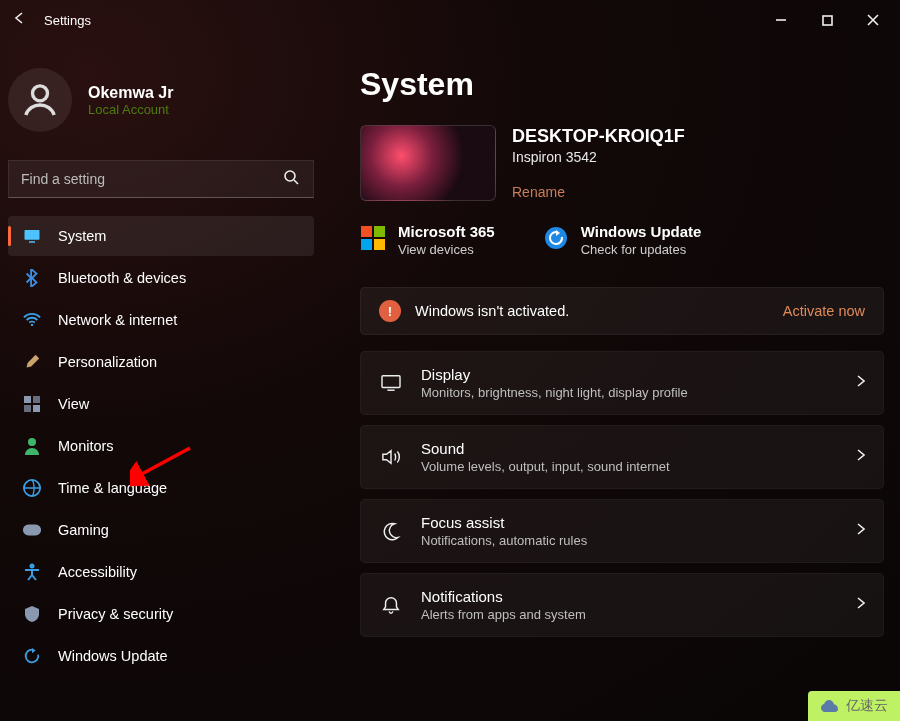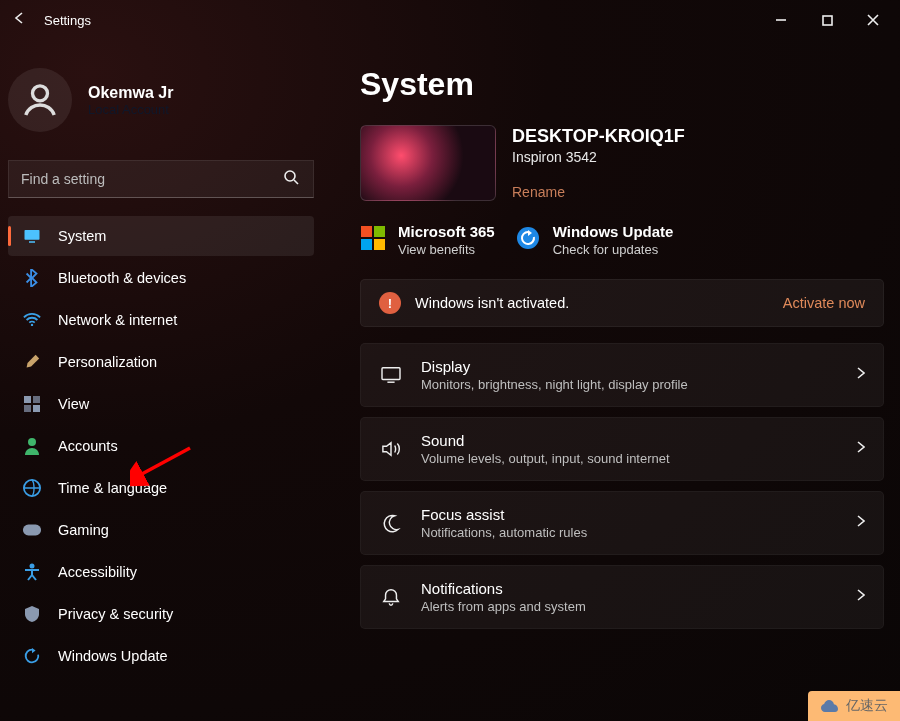--- a/index.html
+++ b/index.html
@@ -22,21 +22,21 @@
   .main { flex:1; padding:0 16px 0 40px; overflow:hidden; }
   
   .user { display:flex; align-items:center; gap:16px; padding:28px 8px 24px 0; }
   .avatar {
     width:64px; height:64px; border-radius:50%;
     background: rgba(255,255,255,0.08);
     display:flex; align-items:center; justify-content:center;
   }
   .avatar svg { width:40px; height:40px; stroke:#ddd; fill:none; stroke-width:2; }
   .user .name { font-size:16px; font-weight:600; }
-  .user .sub { font-size:13px; color:#0f172a; }
+  .user .sub { font-size:13px; color:#4d7c0f; }
   
   .search {
     position:relative; margin:4px 0 18px 0;
     background: rgba(255,255,255,0.06);
     border:1px solid rgba(255,255,255,0.08);
     border-bottom:1px solid rgba(255,255,255,0.25);
     border-radius:0; height:38px;
     display:flex; align-items:center;
   }
   .search input {
@@ -66,21 +66,21 @@
   .thumb {
     width:136px; height:76px; border-radius:6px; border:1px solid rgba(255,255,255,0.15);
     background: radial-gradient(circle at 30% 40%, #ff4d6d 0%, #7a1f3d 30%, #1a0a12 60%),
                 radial-gradient(circle at 70% 60%, #ff8a3d 0%, transparent 35%),
                 radial-gradient(circle at 55% 55%, #6a2bd9 0%, transparent 40%);
   }
   .device .devname { font-size:18px; font-weight:600; }
   .device .model { font-size:14px; color:#e8e8e8; margin-top:2px; }
   .device .rename { font-size:14px; color:#c87e5a; margin-top:19px; display:inline-block; }
   
-  .quick { display:flex; gap:20px; margin-bottom:22px; flex-wrap:wrap; }
+  .quick { display:flex; gap:48px; margin-bottom:30px; flex-wrap:wrap; }
   .tile { display:flex; gap:12px; align-items:flex-start; }
   .tile .ticon { width:26px; height:26px; display:flex; align-items:center; justify-content:center; margin-top:2px; }
   .tile .tlabel { font-size:15px; font-weight:600; }
   .tile .tsub { font-size:13px; color:#cfcfcf; margin-top:2px; }
   .tile .tsub.dot::before { content:"\2022  "; color:#ff6a3c; }
   
   .banner {
     background: rgba(255,255,255,0.055);
     border:1px solid rgba(255,255,255,0.05);
     border-radius:5px; padding:12px 18px;
@@ -107,21 +107,21 @@
   
   .mslogo { display:grid; grid-template-columns:11px 11px; grid-template-rows:11px 11px; gap:2px; }
   .mslogo span:nth-child(1){background:#f25022;}
   .mslogo span:nth-child(2){background:#7fba00;}
   .mslogo span:nth-child(3){background:#00a4ef;}
   .mslogo span:nth-child(4){background:#ffb900;}
   
   .arrow-anno { position:absolute; left:130px; top:440px; pointer-events:none; }
   
   .watermark {
-    position:absolute; right:0; bottom:0; background:#fdba74; color:#666;
+    position:absolute; right:0; bottom:0; background:#bef264; color:#666;
     padding:6px 12px; font-size:14px; border-top-left-radius:4px;
     display:flex; align-items:center; gap:6px;
   }
   svg.stroke { stroke:#eee; fill:none; stroke-width:1.6; }
 </style>
 </head>
 <body>
 
 <div class="titlebar">
   <div class="back">
@@ -221,21 +221,21 @@
           </span>
           <span>View</span>
         </div>
         <div class="nav-item">
           <span class="nicon">
             <svg width="16" height="18" viewBox="0 0 16 18">
               <circle cx="8" cy="5" r="4" fill="#3fb56b"></circle>
               <path d="M1 18c0-4 3-7 7-7s7 3 7 7z" fill="#3fb56b"></path>
             </svg>
           </span>
-          <span>Accounts</span>
+          <span>Monitors</span>
         </div>
         <div class="nav-item">
           <span class="nicon">
             <svg width="18" height="18" viewBox="0 0 20 20">
               <circle cx="10" cy="10" r="9" fill="none" stroke="#3a9ee6" stroke-width="2"></circle>
               <path d="M10 1c3 3 3 15 0 18M1 10h18" stroke="#3a9ee6" stroke-width="1.5" fill="none"></path>
             </svg>
           </span>
           <span>Time &amp; language</span>
         </div>
@@ -292,21 +292,21 @@
         <div class="ticon">
             <div class="mslogo">
               <span></span>
               <span></span>
               <span></span>
               <span></span>
             </div>
           </div>
         <div>
           <div class="tlabel">Microsoft 365</div>
-          <div class="tsub">View benefits</div>
+          <div class="tsub">View devices</div>
         </div>
       </div>
       <div class="tile">
         <div class="ticon">
           <svg width="24" height="24" viewBox="0 0 24 24">
               <circle cx="12" cy="12" r="11" fill="#1e88e5"></circle>
               <path d="M12 5a7 7 0 1 0 6.9 5.8l-2 .4A5 5 0 1 1 12 7v3l4-3-4-3z" fill="#fff"></path>
             </svg>
         </div>
         <div>

